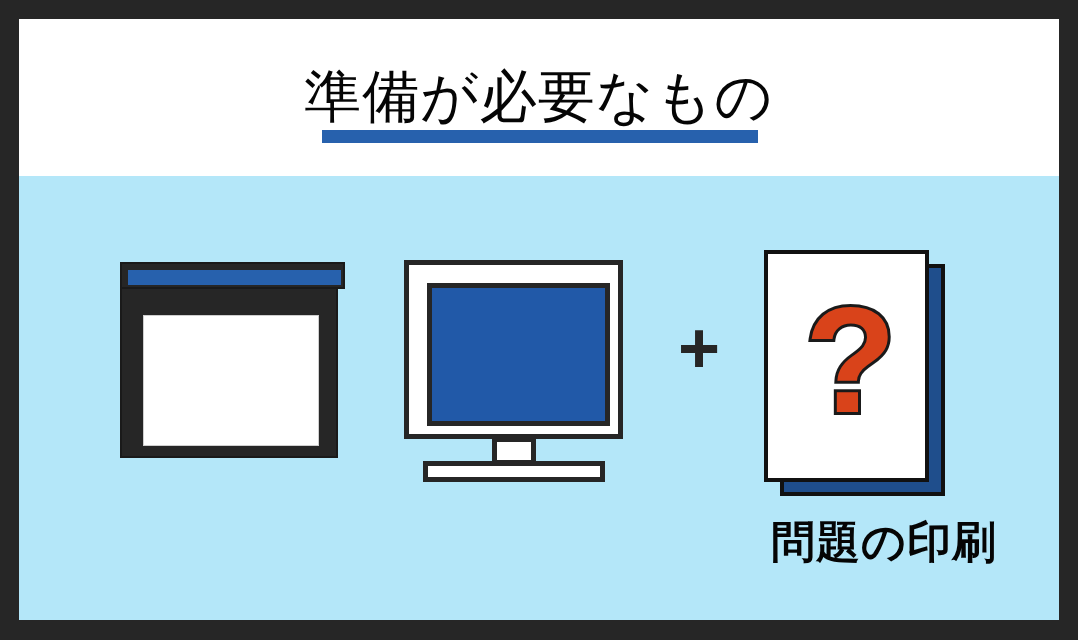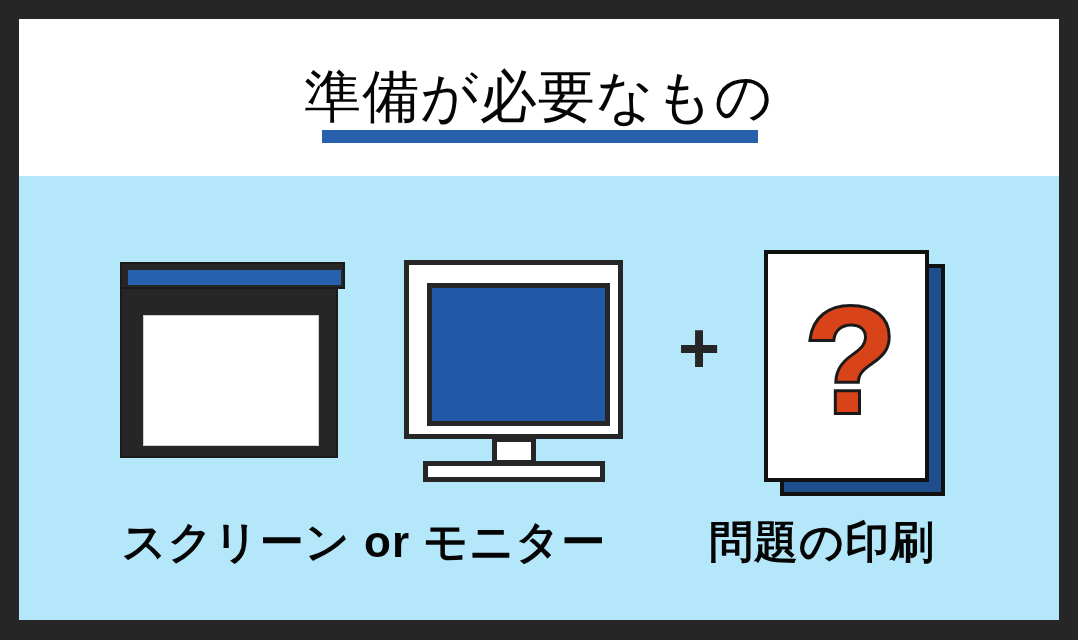--- a/index.html
+++ b/index.html
@@ -248,20 +248,21 @@
   .caption-left {
     left: 0;
     top: 340px;
     width: 690px;
     text-align: center;
   }
   .caption-right {
     left: 690px;
     top: 340px;
     width: 350px;
+    text-align: center;
   }
 </style>
 </head>
 <body>
 
 <div class="slide-frame">
   <div class="slide-inner">
 
     <div class="header-band">
       <div class="page-title">準備が必要なもの</div>
@@ -289,20 +290,19 @@
 
         <div class="icon-slot plus-sign">+</div>
 
         <div class="icon-slot sheets">
           <div class="sheet-back"></div>
           <div class="sheet-front">
             <div class="qmark">?</div>
           </div>
         </div>
 
-        <div class="caption caption-left">スクリーン or モニター</div>
         <div class="caption caption-right">問題の印刷</div>
 
       </div>
     </div>
 
   </div>
 </div>
 
 </body></html>

